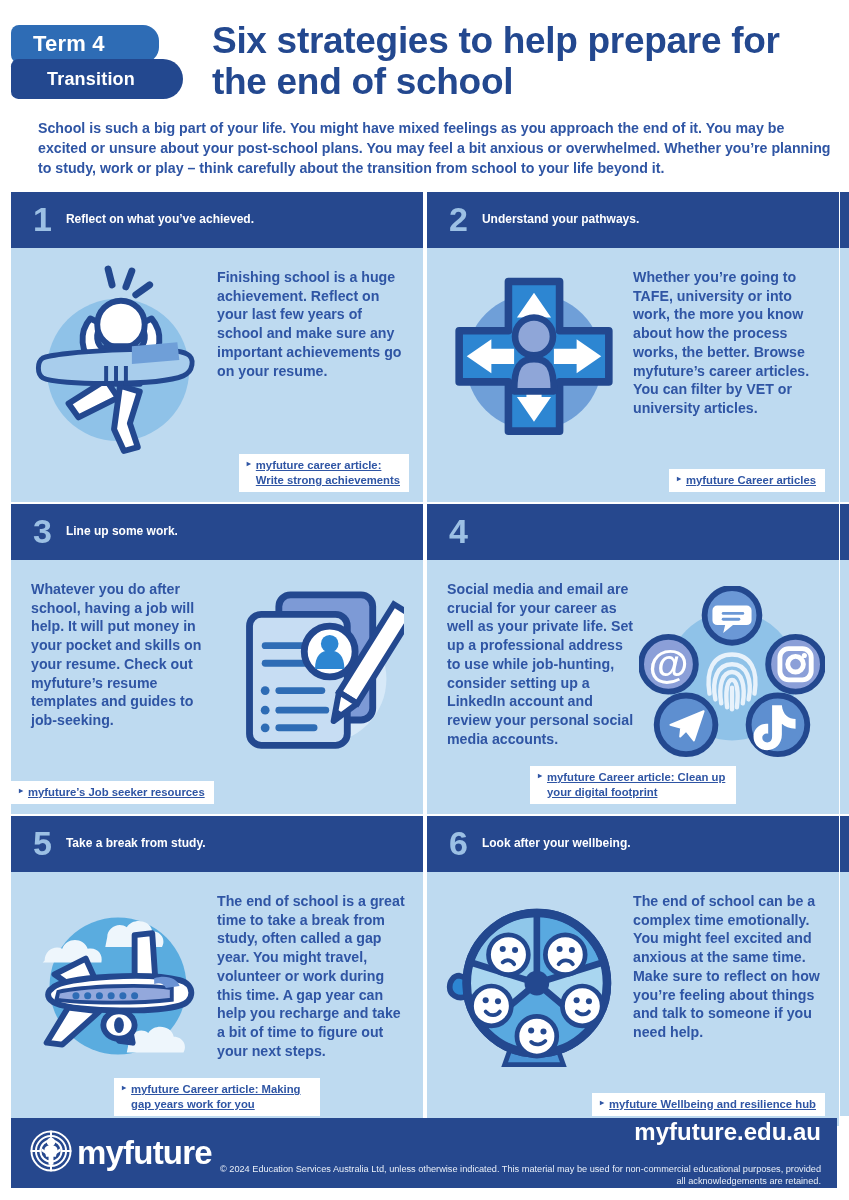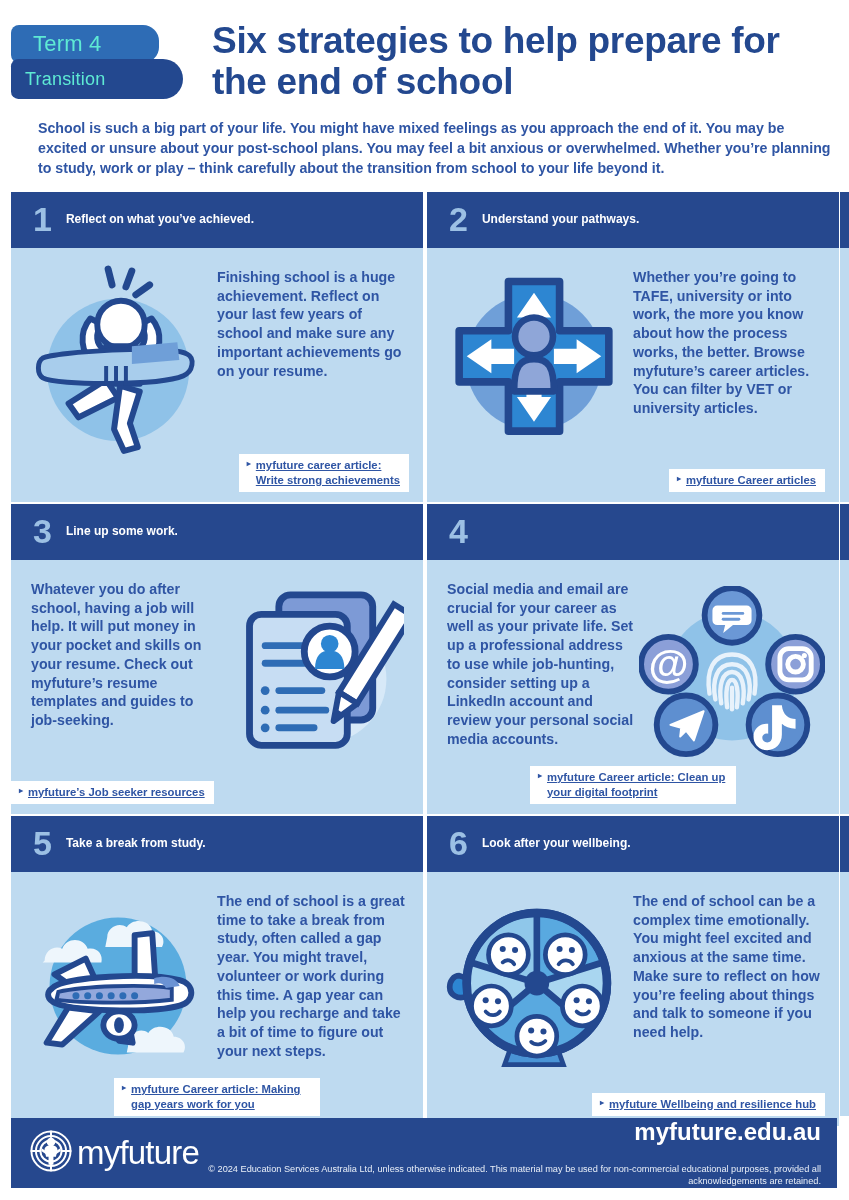--- a/index.html
+++ b/index.html
@@ -30,41 +30,41 @@
     height: 182px;
   }
   .badges {
     position: absolute;
     left: 11px;
     top: 25px;
     width: 172px;
   }
   .badge {
     display: block;
-    color: #5eead4;
-    font-weight: normal;
+    color: #ffffff;
+    font-weight: bold;
     letter-spacing: .2px;
     box-sizing: border-box;
   }
   .badge-term {
     background: #2e6cb5;
     border-radius: 8px 16px 16px 8px;
     width: 148px;
     height: 38px;
     line-height: 38px;
     padding-left: 22px;
     font-size: 22px;
   }
   .badge-transition {
     background: #23488f;
     border-radius: 8px 22px 22px 8px;
     width: 172px;
     height: 40px;
     line-height: 40px;
-    padding-left: 14px;
+    padding-left: 36px;
     font-size: 18px;
     margin-top: -4px;
   }
   .title {
     position: absolute;
     left: 212px;
     top: 20px;
     right: 14px;
     font-size: 37px;
     line-height: 1.12;
@@ -190,21 +190,21 @@
   }
   .logo {
     display: flex;
     align-items: center;
     gap: 4px;
     flex: 0 0 auto;
   }
   .logo-word {
     color: #ffffff;
     font-size: 33px;
-    font-weight: normal;
+    font-weight: bold;
     letter-spacing: -0.8px;
     text-align: right;
   }
   .foot-right {
     flex: 1 1 auto;
     text-align: right;
     color: #ffffff;
   }
   .foot-url {
     font-size: 24px;

